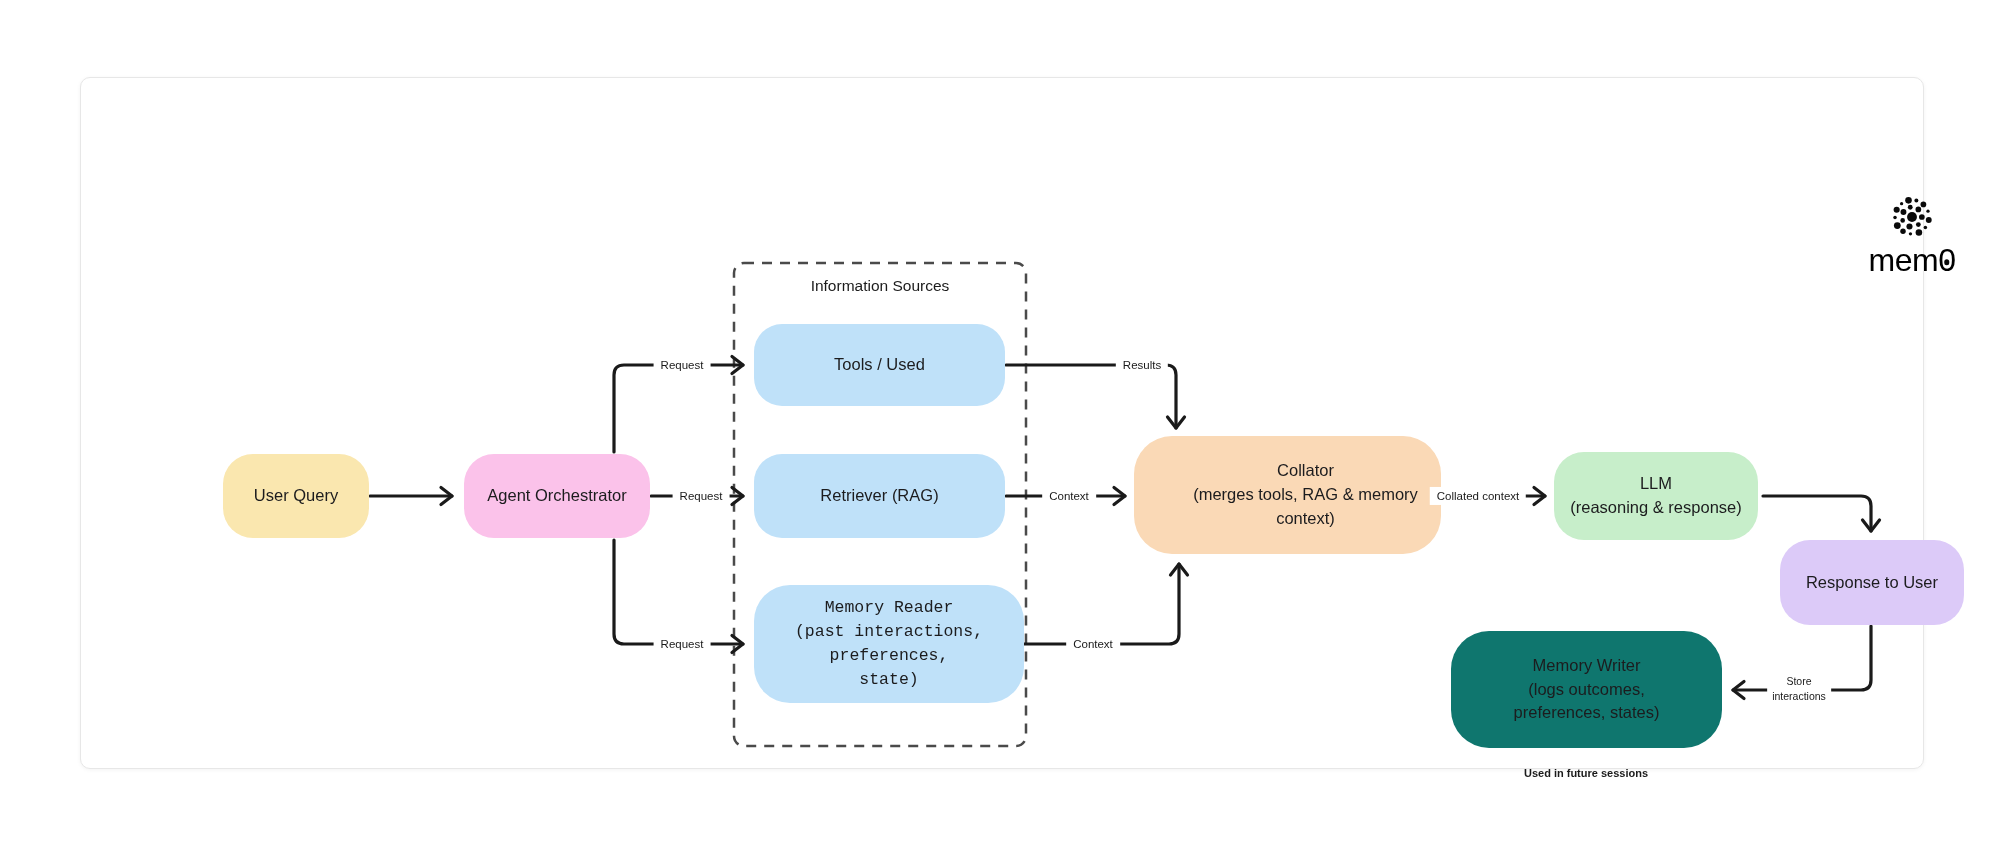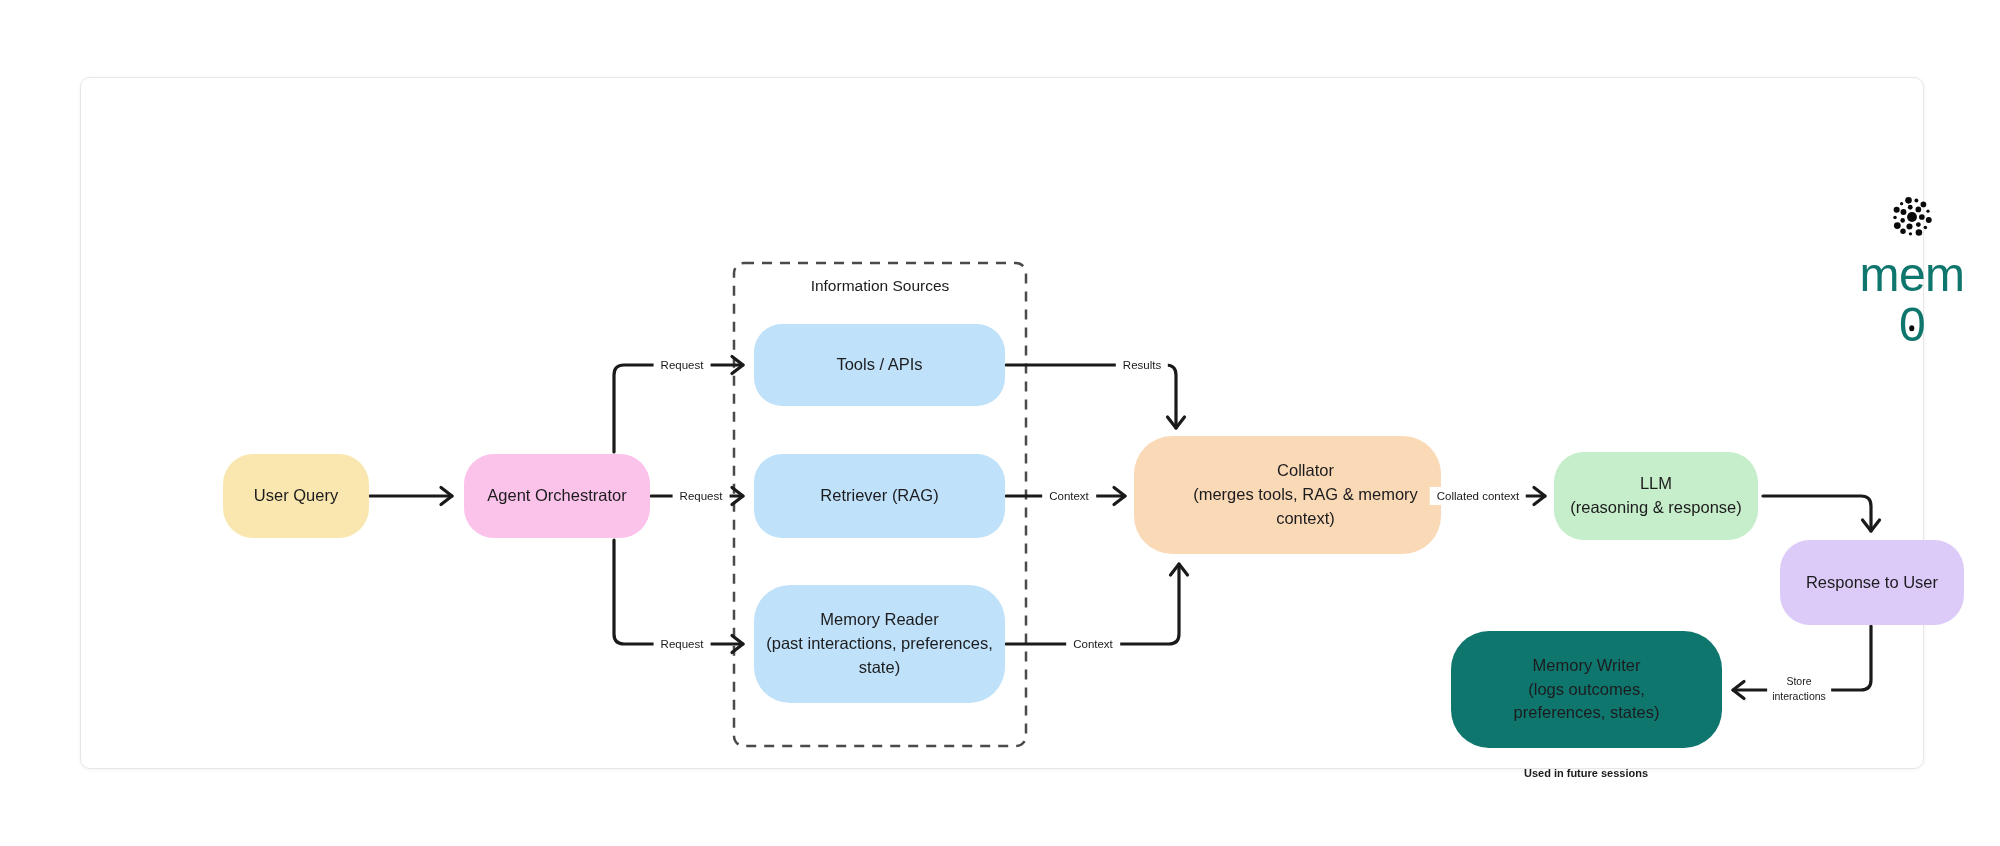--- a/index.html
+++ b/index.html
@@ -14,21 +14,21 @@
   }
   svg.edges{position:absolute;left:0;top:0;width:2000px;height:846px;pointer-events:none;}
   .node{
     position:absolute;display:flex;align-items:center;justify-content:center;
     text-align:center;white-space:pre-line;font-size:16.5px;line-height:1.45;color:#1c1c1e;
   }
   .n-user-query       {left:142px; top:376px; width:146px; height:84px;  background:#FAE7AF; border-radius:30px;}
   .n-agent-orch       {left:383px; top:376px; width:186px; height:84px;  background:#FBC2EA; border-radius:30px;}
   .n-tools-apis       {left:673px; top:246px; width:251px; height:82px;  background:#BFE1F9; border-radius:28px;}
   .n-retriever        {left:673px; top:376px; width:251px; height:84px;  background:#BFE1F9; border-radius:28px;}
-  .n-memory-reader    {left:673px; top:507px; width:251px; height:118px; background:#BFE1F9; border-radius:36px;}
+  .n-memory-reader    {left:673px; top:507px; width:270px; height:118px; background:#BFE1F9; border-radius:36px;font-family:Liberation Mono, monospace;}
   .n-collator         {left:1053px;top:358px; width:271px; height:118px; background:#FAD9B6; border-radius:38px;padding-left:36px;}
   .n-llm              {left:1473px;top:374px; width:204px; height:88px;  background:#C7EECA; border-radius:30px;}
   .n-response         {left:1699px;top:462px; width:184px; height:85px;  background:#DCCAF8; border-radius:30px;}
   .n-memory-writer    {left:1370px;top:553px; width:271px; height:117px; background:#0f766e; border-radius:38px;}
   .group-box-title{
     position:absolute;left:653px;top:199px;width:292px;text-align:center;
     font-size:15.5px;color:#1b1b1b;
   }
   .edge-label{
     position:absolute;transform:translate(-50%,-50%);
@@ -36,21 +36,21 @@
     white-space:pre-line;text-align:center;line-height:1.4;
   }
   .edge-label.small{font-size:10.5px;padding:1px 5px;}
   .caption{
     position:absolute;left:1505px;top:695px;transform:translate(-50%,-50%);
     font-size:11px;font-weight:600;color:#1b1b1b;white-space:nowrap;
   }
   .logo{position:absolute;left:1766px;top:116px;width:130px;text-align:center;}
   .logo-icon{display:block;margin:0 auto;}
   .logo-text{
-    font-size:48px;letter-spacing:-0.5px;color:#0f766e;line-height:1.05;margin-top:10px;
+    font-size:32px;letter-spacing:-0.5px;color:#000000;line-height:1.05;margin-top:4px;
     font-family:"Liberation Sans","DejaVu Sans",sans-serif;
   }
   .logo-text .zero{position:relative;display:inline-block;}
   .logo-text .zero::after{
     content:"";position:absolute;left:50%;top:55%;width:5.5px;height:5.5px;
     background:#0a0a0a;border-radius:50%;transform:translate(-50%,-50%);
   }
 </style>
 </head>
 <body>
@@ -83,21 +83,21 @@
 
     <div class="group-box-title">Information Sources</div>
 
     <div class="node n-user-query">
       <span>User Query</span>
     </div>
     <div class="node n-agent-orch">
       <span>Agent Orchestrator</span>
     </div>
     <div class="node n-tools-apis">
-      <span>Tools / APIs</span>
+      <span>Tools / Used</span>
     </div>
     <div class="node n-retriever">
       <span>Retriever (RAG)</span>
     </div>
     <div class="node n-memory-reader">
       <span>Memory Reader
 (past interactions, preferences,
 state)</span>
     </div>
     <div class="node n-collator">

